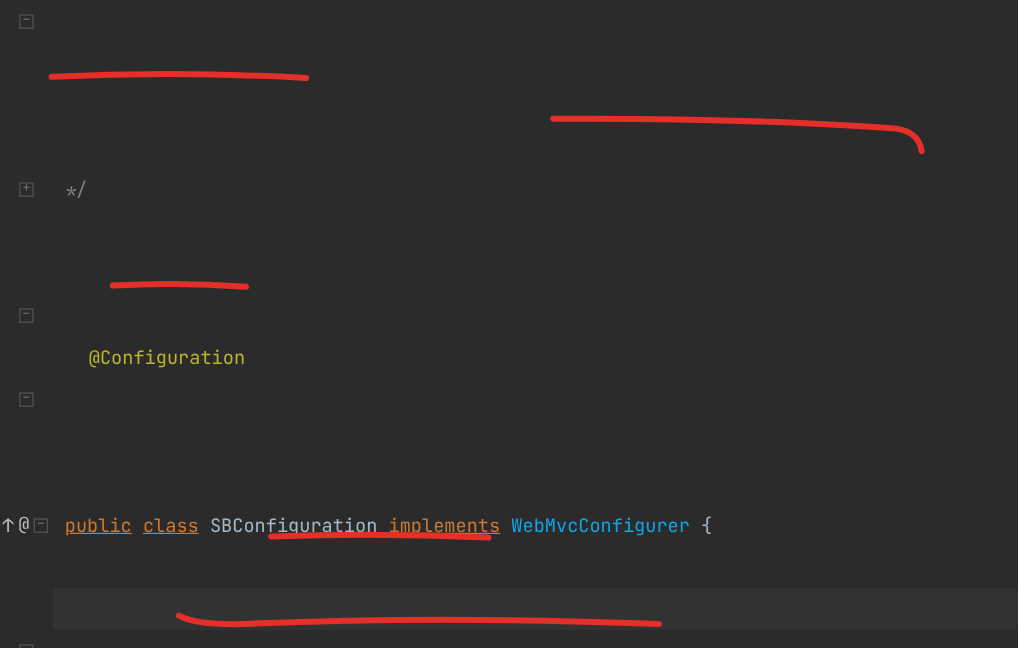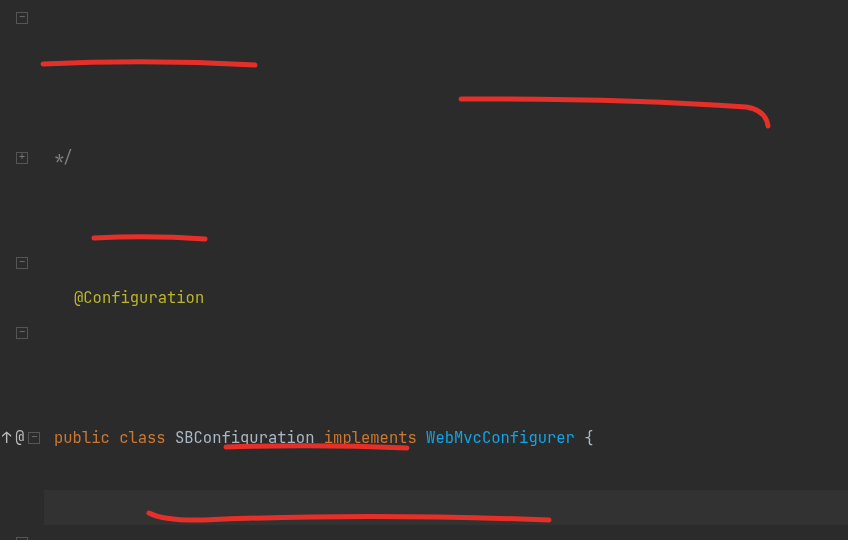--- a/index.html
+++ b/index.html
@@ -58,21 +58,21 @@
   .line { height:35px; }
   .highlight-line {
     position:absolute;
     left:0; right:0;
     height:35px;
     background:#323232;
     z-index:-1;
   }
   .c-comment   { color:#808080; }
   .c-anno      { color:#bbb529;padding-left:20px; }
-  .c-keyword   { color:#cc7832; }
+  .c-keyword   { color:#cc7832;text-decoration:underline; }
   .c-class     { color:#a9b7c6;text-align:right; }
   .c-punct     { color:#a9b7c6; }
   .c-iface     { color:#0ea5e9; }
   .redstroke {
     position:absolute;
     stroke:#e5302a;
     stroke-width:5;
     stroke-linecap:round;
     fill:none;
     z-index:5;

